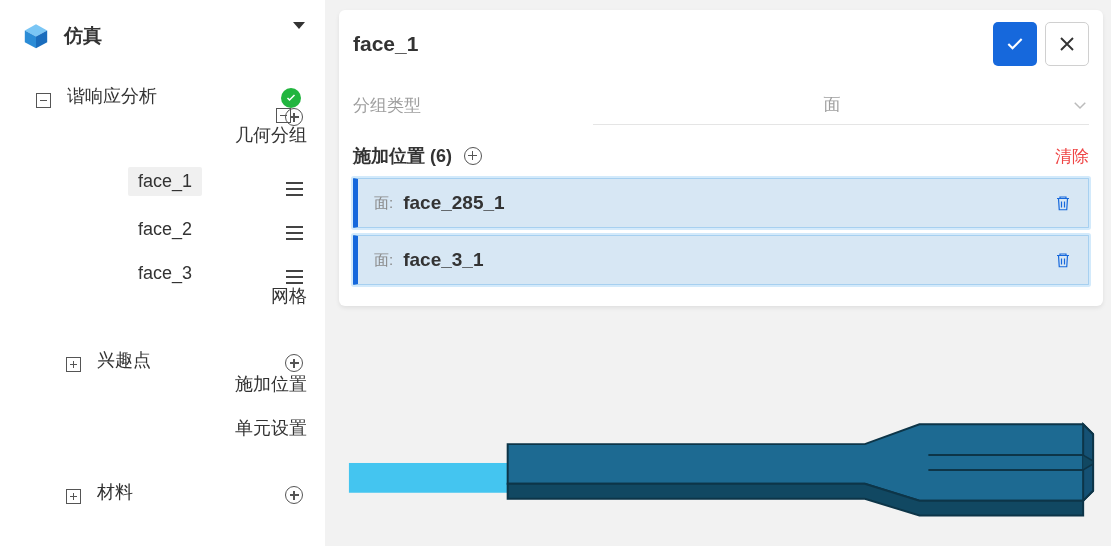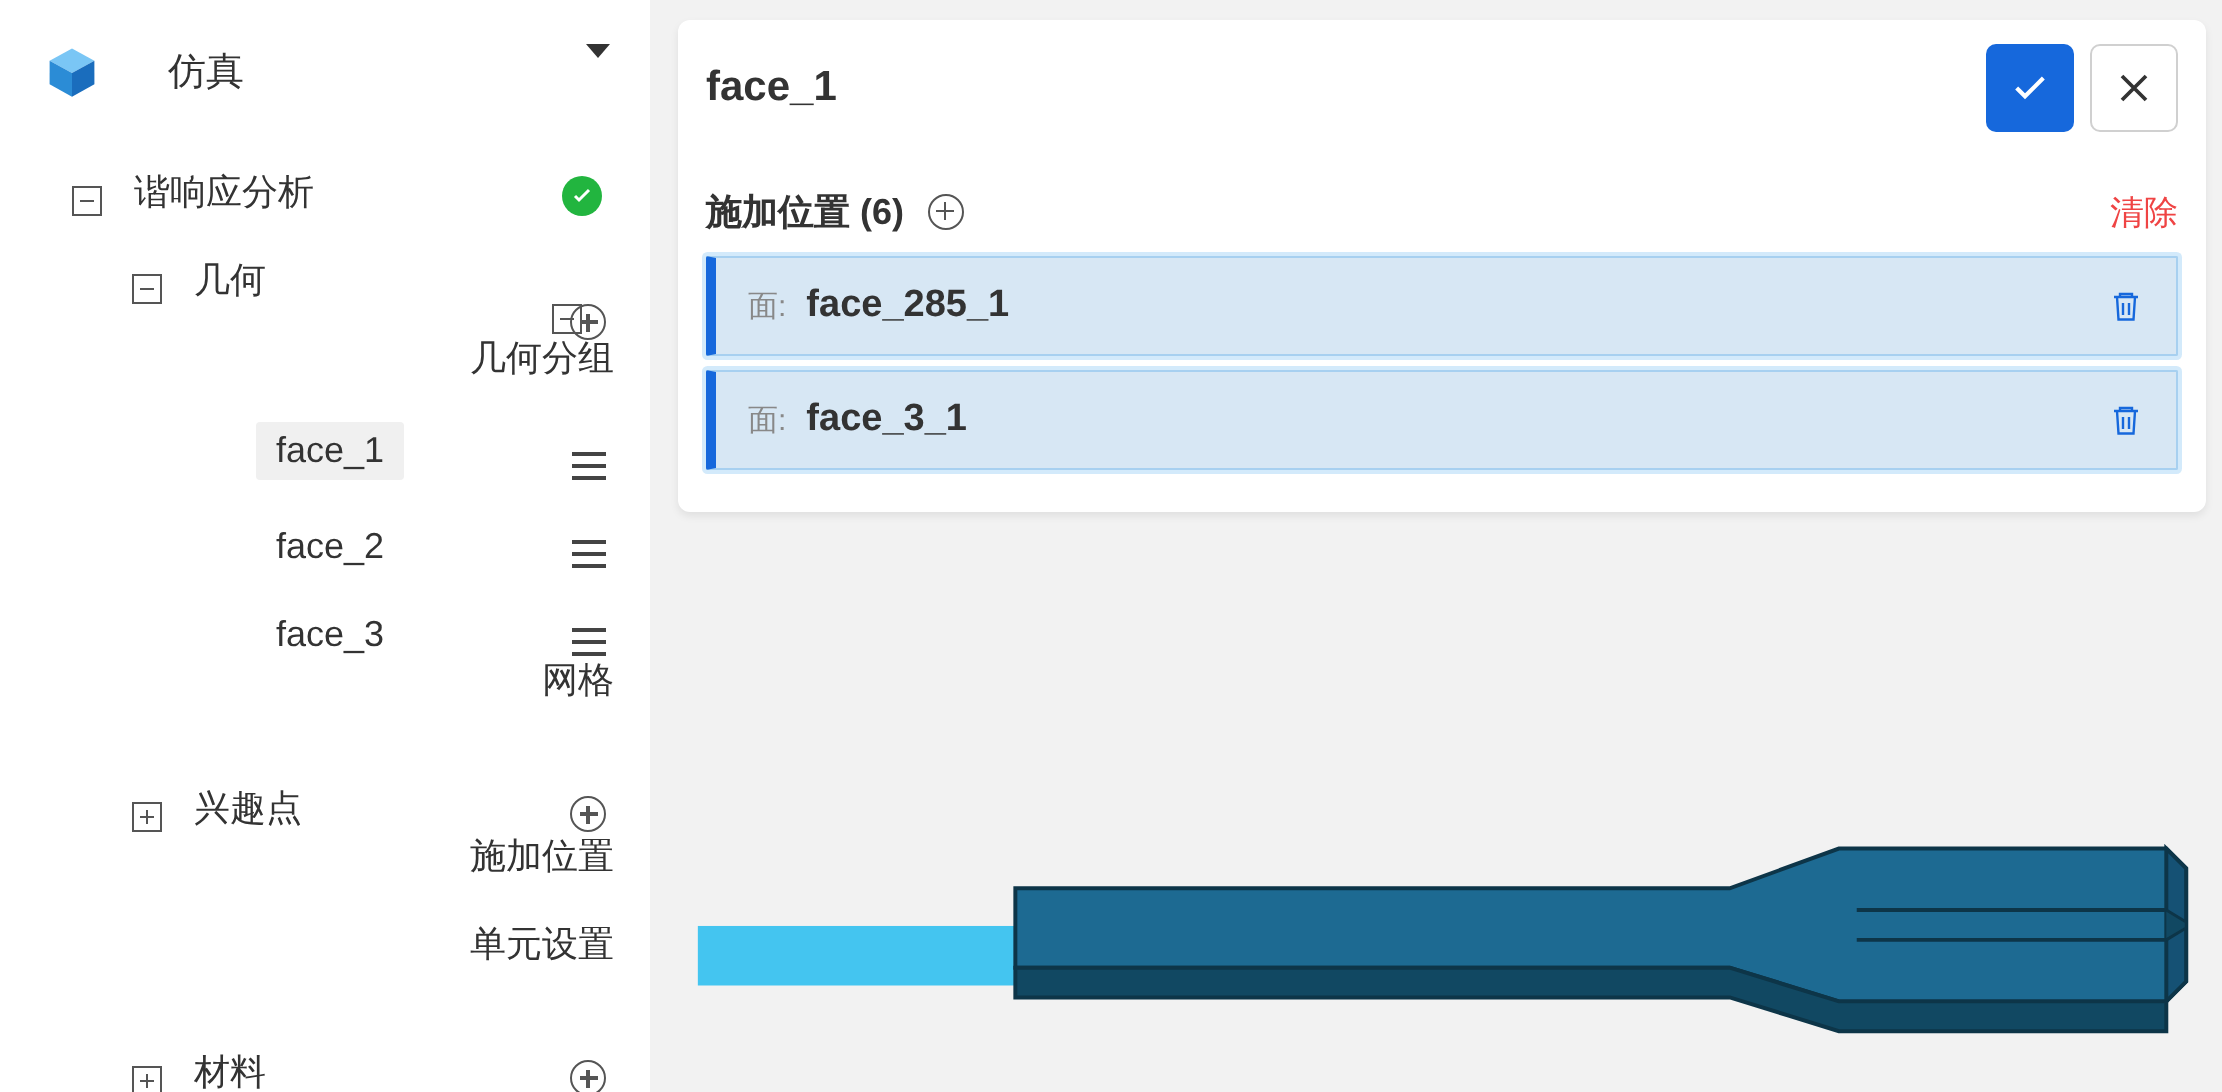--- a/index.html
+++ b/index.html
@@ -29,22 +29,21 @@
       padding: 14px 18px 14px 22px;
       position: relative;
     }
     .cube-icon {
       width: 28px;
       height: 28px;
       margin-right: 14px;
     }
     .sidebar-title {
       font-size: 19px;
-      font-weight: 400;
-      margin-left: 20px;
+      font-weight: 700;
     }
     .dropdown-arrow {
       position: absolute;
       right: 20px;
       top: 14px;
       width: 0;
       height: 0;
       border-left: 6px solid transparent;
       border-right: 6px solid transparent;
       border-top: 7px solid #333;
@@ -337,24 +336,20 @@
     <div class="tree-row tree-indent-1">
       <div class="tree-expand minus"></div>
       <span class="tree-label">谐响应分析</span>
       <div class="success-badge">
         <svg viewBox="0 0 24 24">
             <path d="M5 12l4 4 10-10" stroke="#fff" stroke-width="3" fill="none"></path>
           </svg>
       </div>
     </div>
 
-    <div class="tree-row tree-indent-2">
-      <div class="tree-expand minus"></div>
-      <span class="tree-label">几何</span>
-    </div>
 
     <div class="tree-row tree-indent-3">
       <div class="tree-expand minus"></div>
       <span class="tree-label">几何分组</span>
       <div class="add-circle"></div>
     </div>
 
     <div class="tree-row tree-indent-4 selected">
       <span class="tree-label-wrap"><span class="tree-label">face_1</span></span>
       <div class="list-icon">
@@ -420,20 +415,29 @@
             </svg>
         </div>
         <div class="btn btn-cancel">
           <svg width="18" height="18" viewBox="0 0 24 24">
               <path d="M4 4l16 16M20 4L4 20" stroke="#333" stroke-width="2.5" fill="none"></path>
             </svg>
         </div>
       </div>
     </div>
 
+    <div class="form-row">
+      <div class="form-label">分组类型</div>
+      <div class="form-value-wrap">
+        <div class="form-value">面</div>
+        <svg class="form-chevron" viewBox="0 0 24 24">
+            <path d="M5 9l7 7 7-7" stroke="#bbb" stroke-width="2" fill="none"></path>
+          </svg>
+      </div>
+    </div>
 
     <div class="section-header">
       <div class="section-title">施加位置 (6)</div>
       <div class="section-add"></div>
       <div class="clear-btn">清除</div>
     </div>
 
     <div class="face-item">
       <span class="face-prefix">面:</span>
       <span class="face-name">face_285_1</span>

